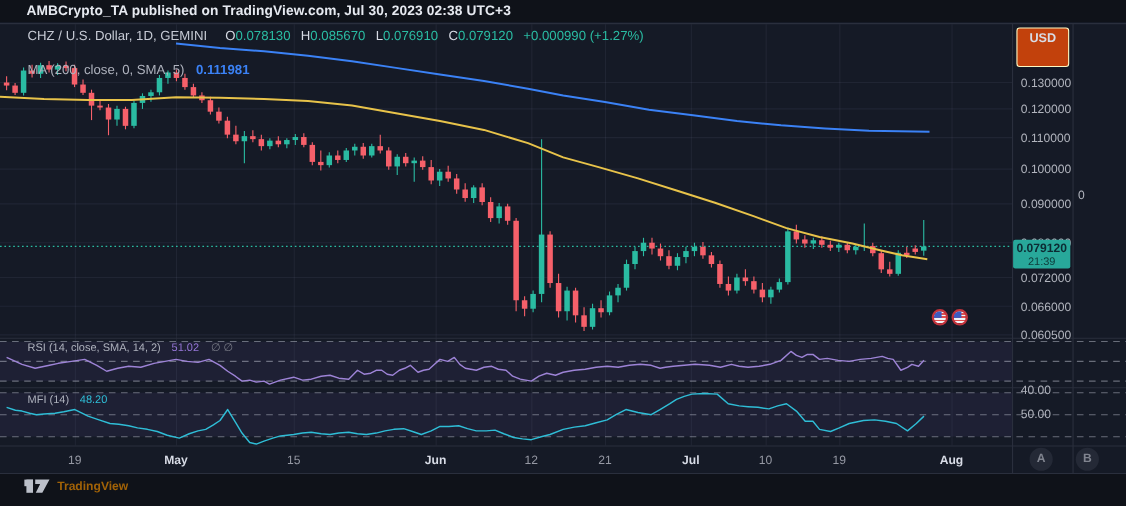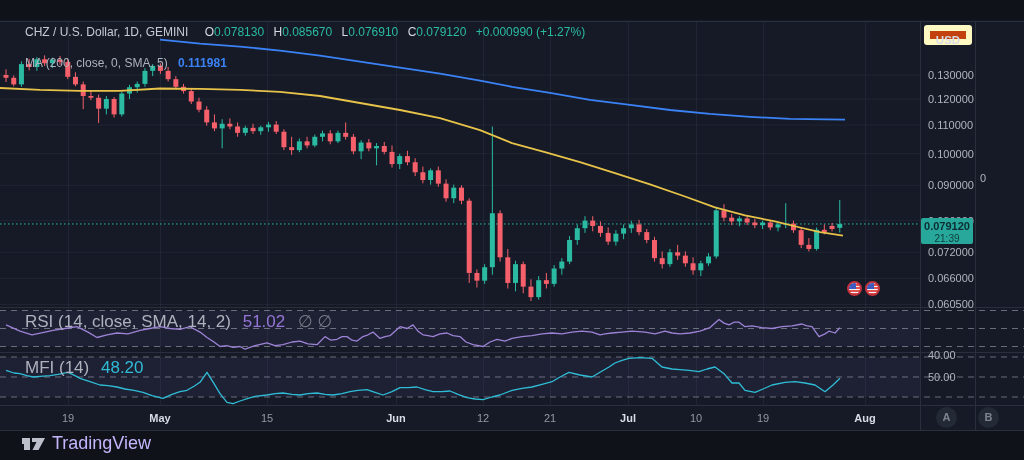--- a/index.html
+++ b/index.html
@@ -16,27 +16,27 @@
   #header-bar { left:24px; top:3px; font-size:12.5px; font-weight:700; color:#e6e9f0; letter-spacing:.1px; }
   .legend-row { left:25px; font-size:12px; color:#c6cad4; white-space:nowrap; }
   .legend-row .sep { margin-right:7px; }
   .legend-row .lab { color:#d6dae3; margin-left:6px; }
   .legend-row .val-up { color:#2abba2; font-weight:400;margin-top:11px; }
   .legend-row .chg { color:#2abba2; margin-left:6px; }
   .ma-label { color:#aeb2bd; }
   .ma-val { font-weight:700; margin-left:7px; }
   #ma50-value { color:#e8c34a; }
   #ma200-value { color:#3b82f6; }
-  #rsi-legend, #mfi-legend { font-size:17px; color:#aeb2bd; }
+  #rsi-legend, #mfi-legend { font-size:10px; color:#aeb2bd; }
   #rsi-value { color:#9576d6; margin-left:7px; font-weight:400; }
   #rsi-extra { color:#787b86; margin-left:8px; }
   #mfi-value { color:#2fbdd6; margin-left:7px; }
   #usd-button {
-    left:924px; top:25px; width:48px; height:20px; z-index:4;
-    border:6px solid #fef9c3; border-radius:3px; background:#c2410c;
+    left:924px; top:25px; width:48px; height:36px; z-index:4;
+    border:1px solid #fef9c3; border-radius:3px; background:#c2410c;
     color:#d8dce6; font-size:11.5px; font-weight:700; text-align:center; line-height:18px; cursor:pointer;
   }
   #price-badge {
     left:921px; width:52px; height:26px; z-index:4; border-radius:2px;
     background:#28a89a; text-align:center; line-height:1;
   }
   #price-badge .p { display:block; font-size:11px; font-weight:700; color:#0c2b33; padding-top:3px; }
   #price-badge .t { display:block; font-size:10px; color:#0e3b3a; padding-top:2px; }
   #rsi-axis-label, #mfi-axis-label { left:928px; font-size:11px; color:#b2b5be; }
   #rsi-axis-label { top:349px; }
@@ -49,21 +49,21 @@
   }
   #btn-a { left:936px; } #btn-b { left:978px; }
   #flag-stickers { left:847px; top:281px; z-index:4; display:flex; gap:3px; }
   .flag {
     position:relative; width:15px; height:15px; border-radius:50%; overflow:hidden;
     border:2px solid #c2333c;
     background:repeating-linear-gradient(180deg,#f2f4f6 0 1.5px,#e2504f 1.5px 3px);
   }
   .flag .canton { position:absolute; left:0; top:0; width:7px; height:6px; background:#3d5bc0; }
   #footer-logo { left:22px; top:433px; display:flex; align-items:center; gap:6px; z-index:3; }
-  #footer-logo .logo-text { font-size:18px; font-weight:400; color:#c4b5fd; }
+  #footer-logo .logo-text { font-size:11px; font-weight:700; color:#a16207; }
 </style>
 </head>
 <body>
 
 <div id="stage">
 
   <svg id="chart-svg" width="1024" height="460">
       <rect x="0" y="20" width="1024" height="410" fill="#151a26"></rect>
       <g stroke="rgba(180,190,220,0.07)" stroke-width="1">
         <line x1="68.5" y1="22" x2="68.5" y2="405"></line>
@@ -350,20 +350,21 @@
         <text x="396" y="422" fill="#d8dce6" font-weight="700">Jun</text>
         <text x="483" y="422" fill="#9598a3" font-weight="400">12</text>
         <text x="550" y="422" fill="#9598a3" font-weight="400">21</text>
         <text x="628" y="422" fill="#d8dce6" font-weight="700">Jul</text>
         <text x="696" y="422" fill="#9598a3" font-weight="400">10</text>
         <text x="763" y="422" fill="#9598a3" font-weight="400">19</text>
         <text x="865" y="422" fill="#d8dce6" font-weight="700">Aug</text>
       </g>
     </svg>
 
+  <div class="ov" id="header-bar">AMBCrypto_TA published on TradingView.com, Jul 30, 2023 02:38 UTC+3</div>
 
   <div class="ov legend-row" style="top:25px;">
     <span class="sep">CHZ / U.S. Dollar, 1D, GEMINI</span>
     <span class="lab">O</span><span class="val-up">0.078130</span>
     <span class="lab">H</span><span class="val-up">0.085670</span>
     <span class="lab">L</span><span class="val-up">0.076910</span>
     <span class="lab">C</span><span class="val-up">0.079120</span>
     <span class="chg">+0.000990 (+1.27%)</span>
   </div>
 

